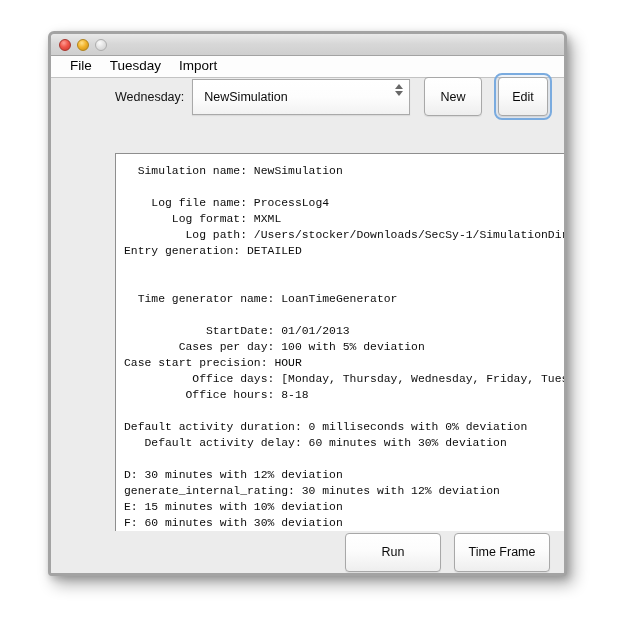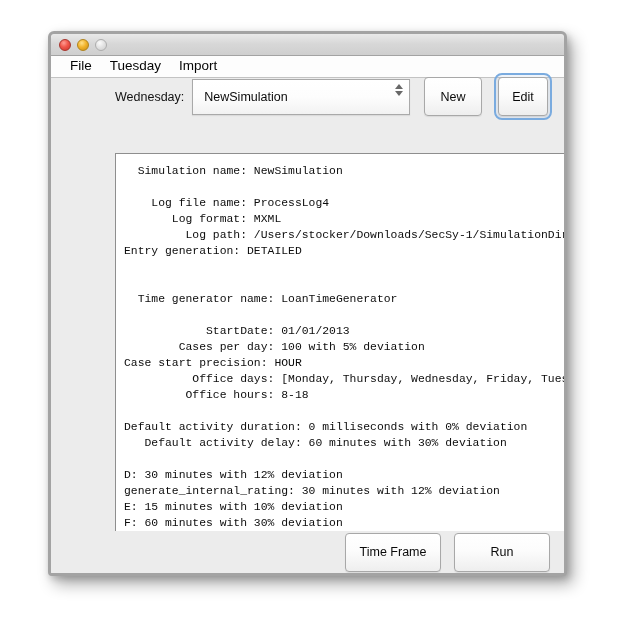--- a/index.html
+++ b/index.html
@@ -265,17 +265,17 @@
 
 Context name: LoanContext</div>
 
     <div id="hscroll">
       <div id="hthumb"></div>
     </div>
 
   </div>
 
   <div id="bottom-bar">
+    <div class="btn" id="run-btn">Run</div>
     <div class="btn" id="time-frame-btn">Time Frame</div>
-    <div class="btn" id="run-btn">Run</div>
   </div>
 
 </div>
 
 </body></html>

